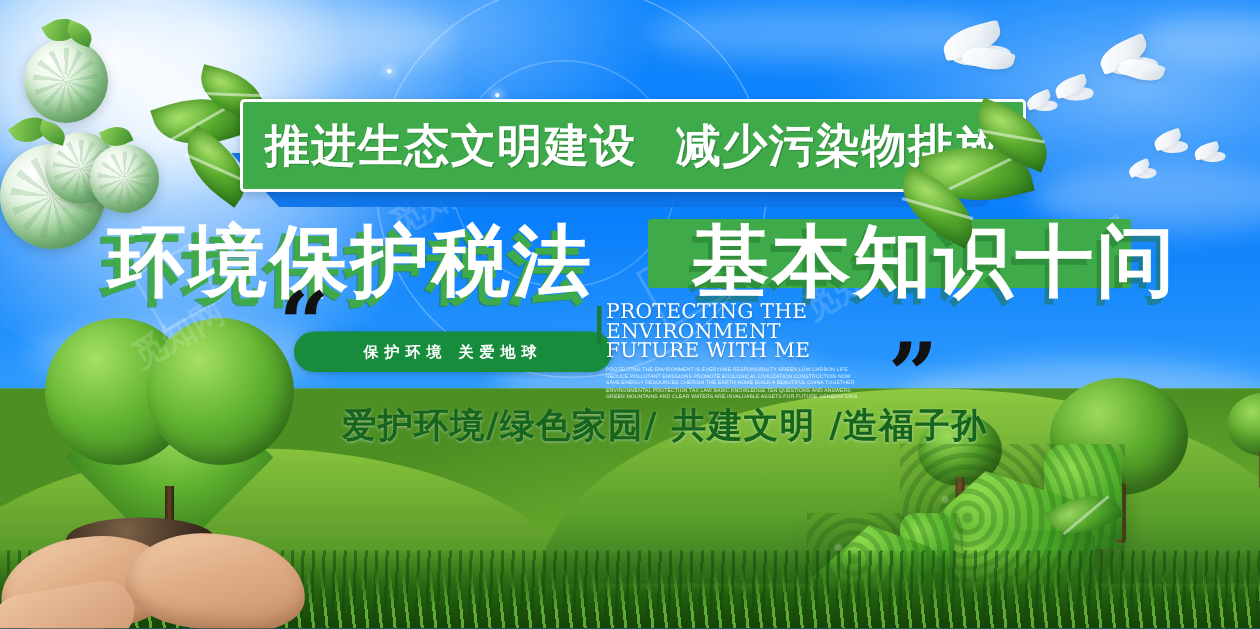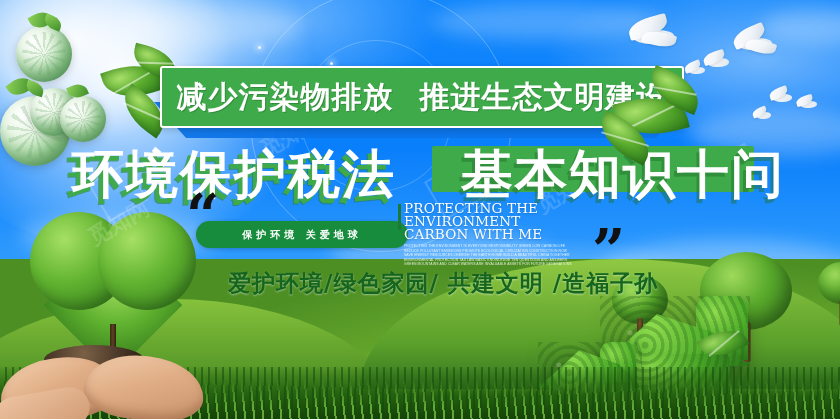--- a/index.html
+++ b/index.html
@@ -363,40 +363,40 @@
   <div class="wm" style="left:258px;top:120px;">觅知网</div>
   <div class="wm" style="left:470px;top:78px;">觅知网</div>
   <div class="wm" style="left:690px;top:152px;">觅知网</div>
   <div class="wm" style="left:534px;top:176px;">觅知网</div>
   <div class="wm-logo" style="left:96px;top:170px;"></div>
   <div class="wm-logo" style="left:432px;top:168px;"></div>
 
   <div class="banner-wrap">
     <div class="banner-blue"></div>
     <div class="banner">
+      <div class="bt">推进生态文明建设</div>
       <div class="bt">减少污染物排放</div>
-      <div class="bt">推进生态文明建设</div>
     </div>
   </div>
 
   <div class="title-b-bar"></div>
   <div class="title-a">环境保护税法</div>
   <div class="title-b">基本知识十问</div>
 
   <div class="quote quote-open">“</div>
   <div class="quote quote-close">”</div>
 
   <div class="pill">
     <span>保护环境 关爱地球</span>
   </div>
 
   <div class="eng">
     <div class="bar"></div>
     <h2>PROTECTING THE ENVIRONMENT</h2>
-    <h2>CARBON WITH ME</h2>
+    <h2>FUTURE WITH ME</h2>
     <div class="micro">
       <div>PROTECTING THE ENVIRONMENT IS EVERYONE RESPONSIBILITY GREEN LOW CARBON LIFE</div>
       <div>REDUCE POLLUTANT EMISSIONS PROMOTE ECOLOGICAL CIVILIZATION CONSTRUCTION NOW</div>
       <div>SAVE ENERGY RESOURCES CHERISH THE EARTH HOME BUILD A BEAUTIFUL CHINA TOGETHER</div>
       <div>ENVIRONMENTAL PROTECTION TAX LAW BASIC KNOWLEDGE TEN QUESTIONS AND ANSWERS</div>
       <div>GREEN MOUNTAINS AND CLEAR WATERS ARE INVALUABLE ASSETS FOR FUTURE GENERATIONS</div>
     </div>
   </div>
 
   <div class="tagline">爱护环境/绿色家园/ 共建文明 /造福子孙</div>

